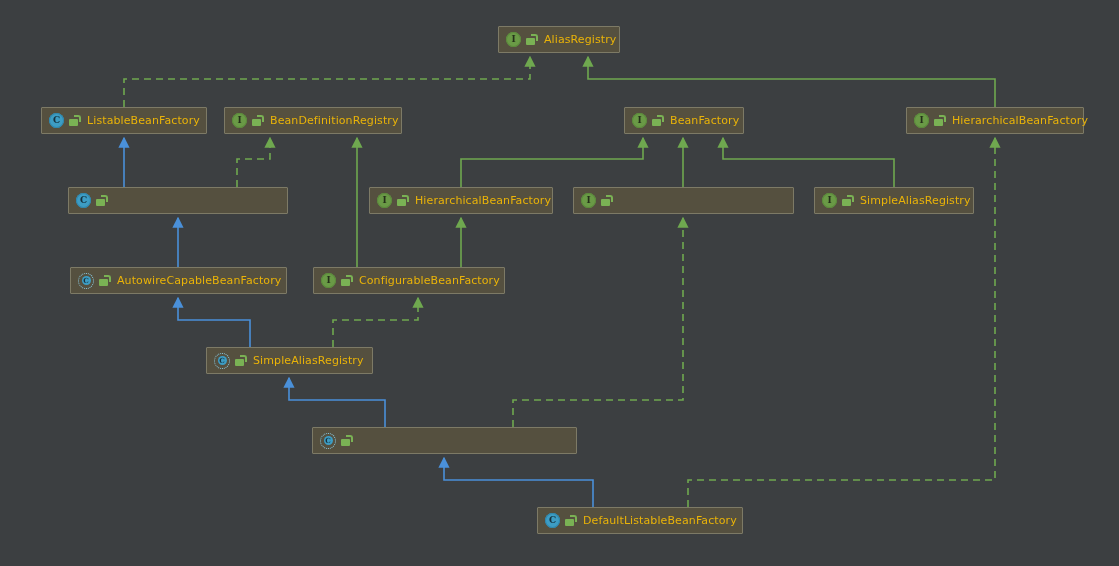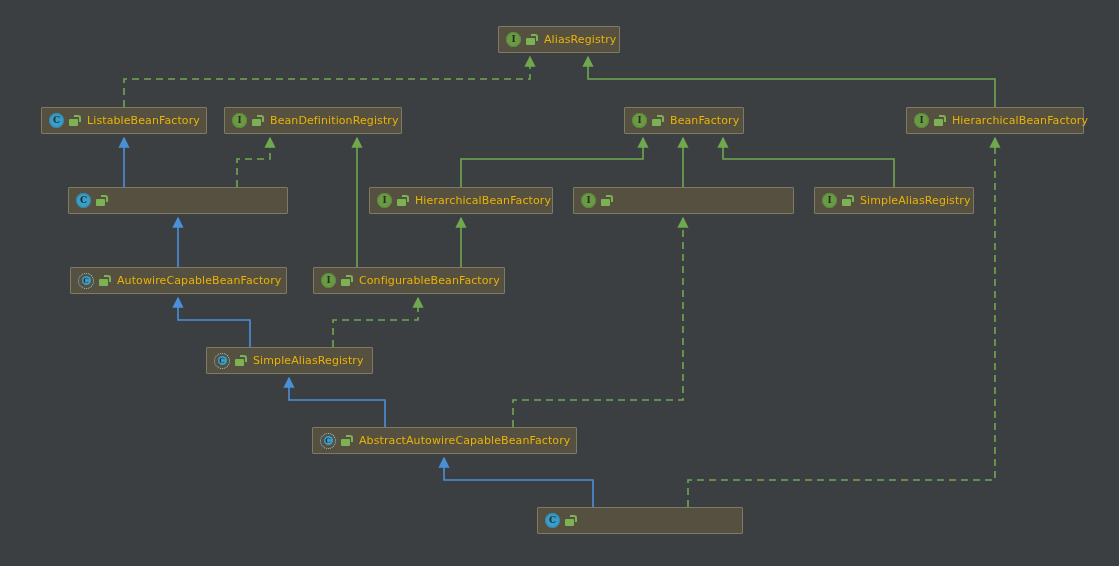--- a/index.html
+++ b/index.html
@@ -285,26 +285,26 @@
       <div class="node" style="left: 312px; top: 427px; width: 265px;">
         <div class="badges">
           <div class="type-icon abs">
             <div class="inner">C</div>
           </div>
           <div class="vis-icon">
             <div class="lock-shackle"></div>
             <div class="lock-body"></div>
           </div>
         </div>
-        <span class="node-label">AbstractAutowireCapableBeanFactory</span>
       </div>
       <div class="node" style="left: 537px; top: 507px; width: 206px;">
         <div class="badges">
           <div class="type-icon cls">C</div>
           <div class="vis-icon">
             <div class="lock-shackle"></div>
             <div class="lock-body"></div>
           </div>
         </div>
+        <span class="node-label">DefaultListableBeanFactory</span>
       </div>
     </div>
 
 </div>
 
 </body></html>

